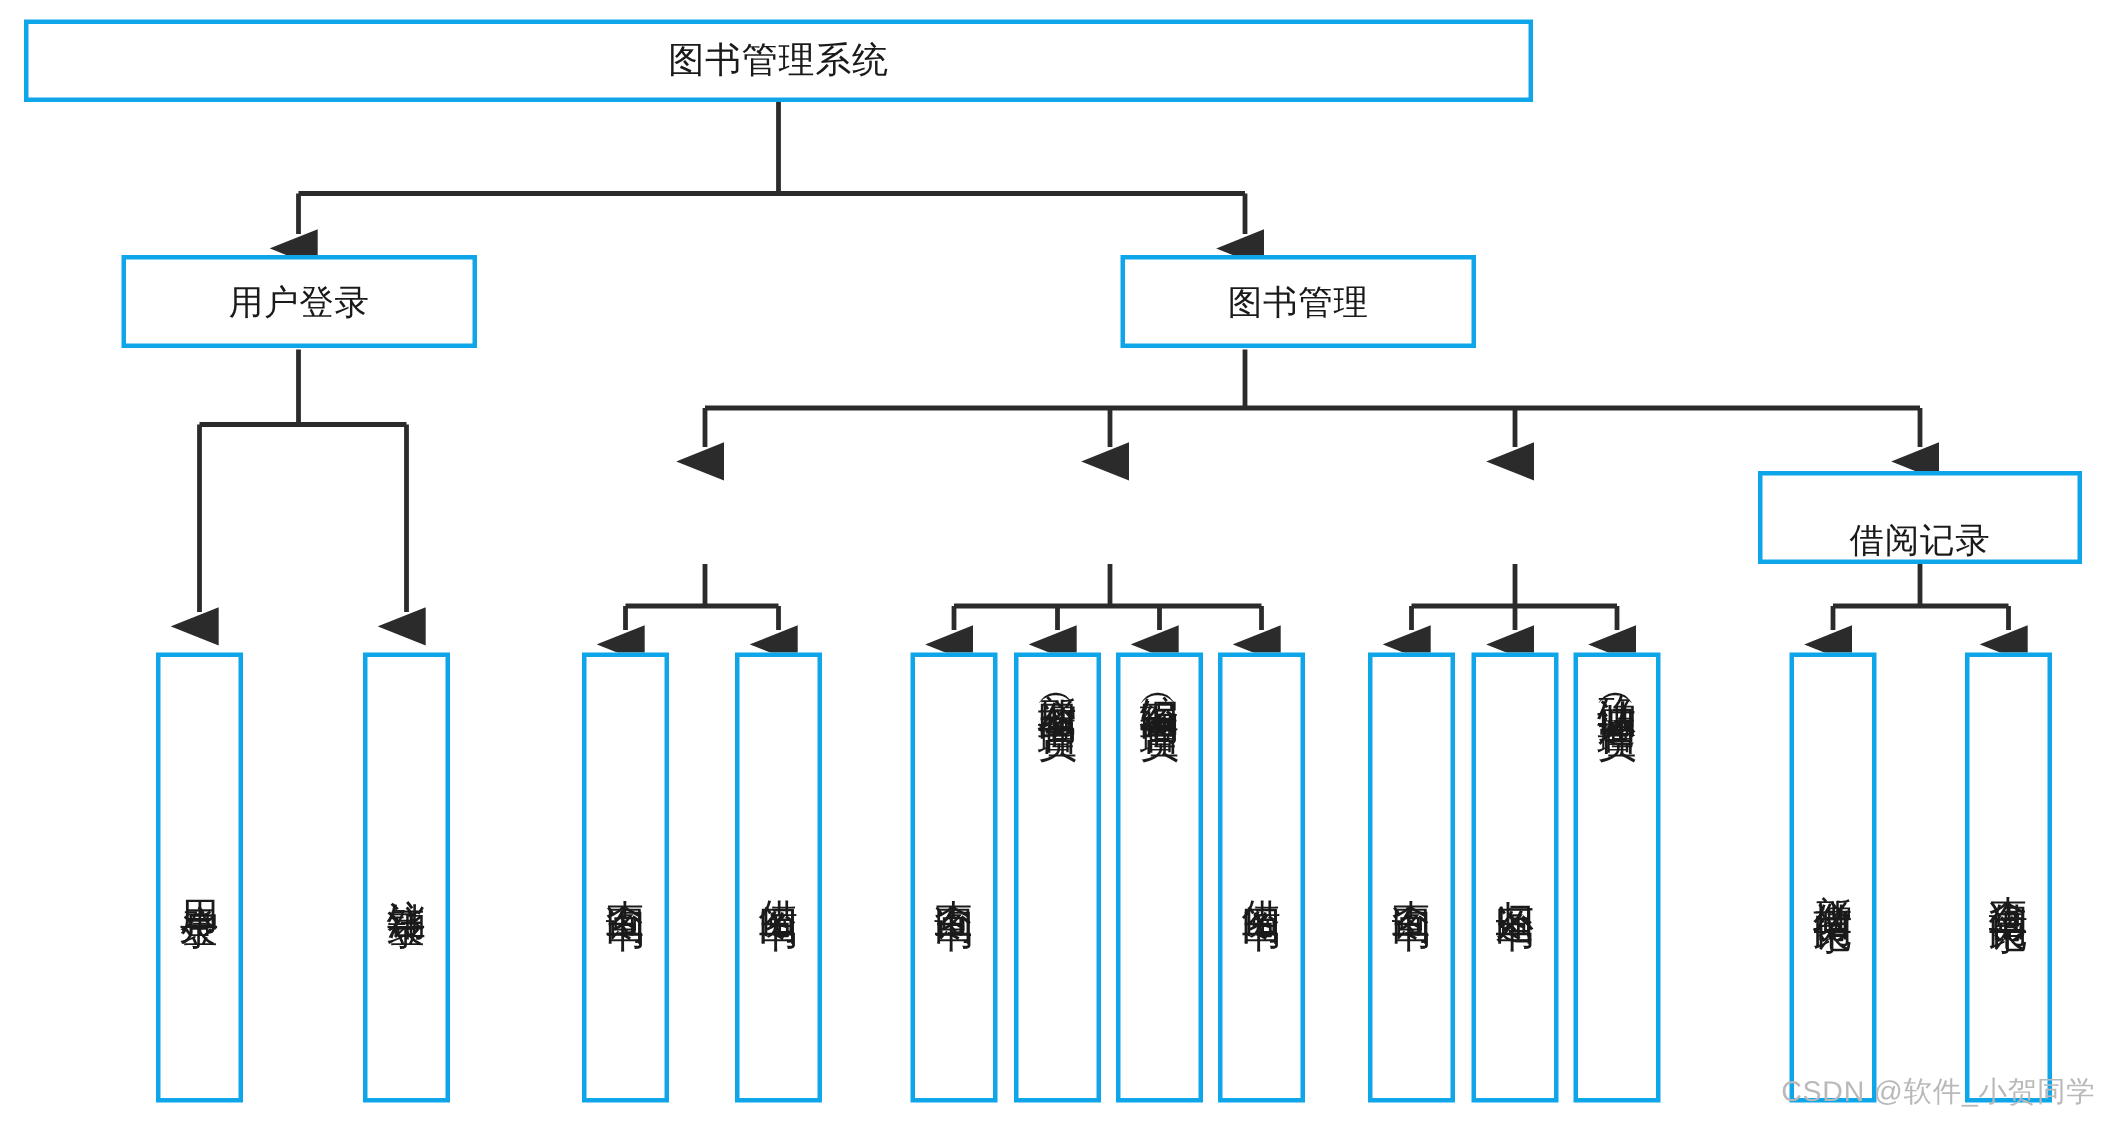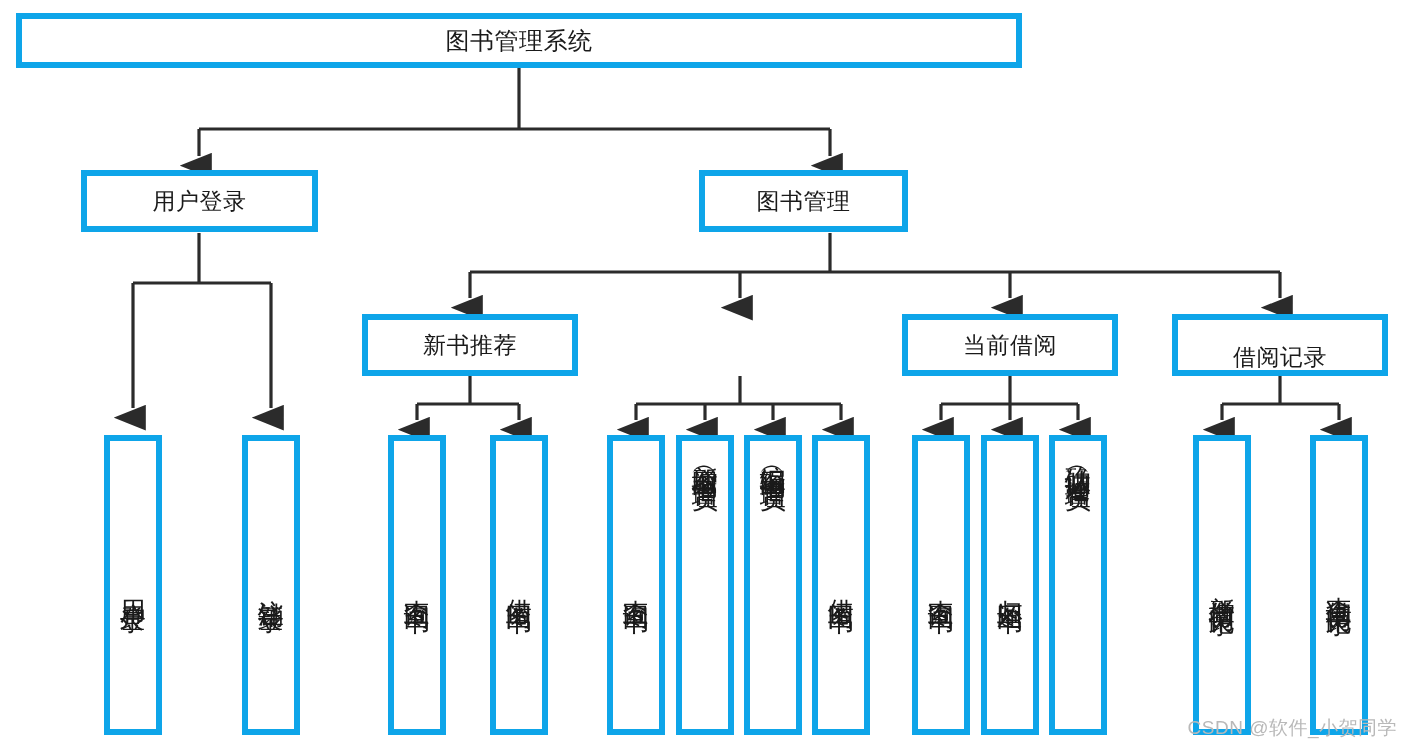--- a/index.html
+++ b/index.html
@@ -13,21 +13,21 @@
   #canvas {
     position: relative;
     width: 1405px;
     height: 747px;
     background: #ffffff;
     overflow: hidden;
   }
   .node {
     position: absolute;
     box-sizing: border-box;
-    border: 6px solid #0ea5e9;
+    border: 3px solid #0ea5e9;
     background: #ffffff;
     display: flex;
     align-items: center;
     justify-content: center;
     color: #1a1a1a;
   }
   .node-label {
     display: block;
     line-height: 1.08;
     white-space: nowrap;
@@ -132,30 +132,24 @@
     </g>
   </svg>
 
   <div class="node h root" style="left:16px; top:13px; width:1006px; height:55px;">
     <span class="node-label">图书管理系统</span>
   </div>
 
   <div class="node h" style="left:81px; top:170px; width:237px; height:62px;">
     <span class="node-label">用户登录</span>
   </div>
-  <div class="node h" style="left:699px; top:170px; width:209px; height:62px;">
+  <div class="node h" style="left:747px; top:170px; width:237px; height:62px;">
     <span class="node-label">图书管理</span>
   </div>
 
-  <div class="node h" style="left:362px; top:314px; width:216px; height:62px;">
-    <span class="node-label">新书推荐</span>
-  </div>
-  <div class="node h" style="left:902px; top:314px; width:216px; height:62px;">
-    <span class="node-label">当前借阅</span>
-  </div>
   <div class="node h" style="left:1172px; top:314px; width:216px; height:62px;align-items:flex-end;">
     <span class="node-label">借阅记录</span>
   </div>
 
   <div class="node v mid" style="left:104px; top:435px; width:58px; height:300px;">
     <span class="node-label">用户登录</span>
   </div>
   <div class="node v mid" style="left:242px; top:435px; width:58px; height:300px;">
     <span class="node-label">注销登录</span>
   </div>

